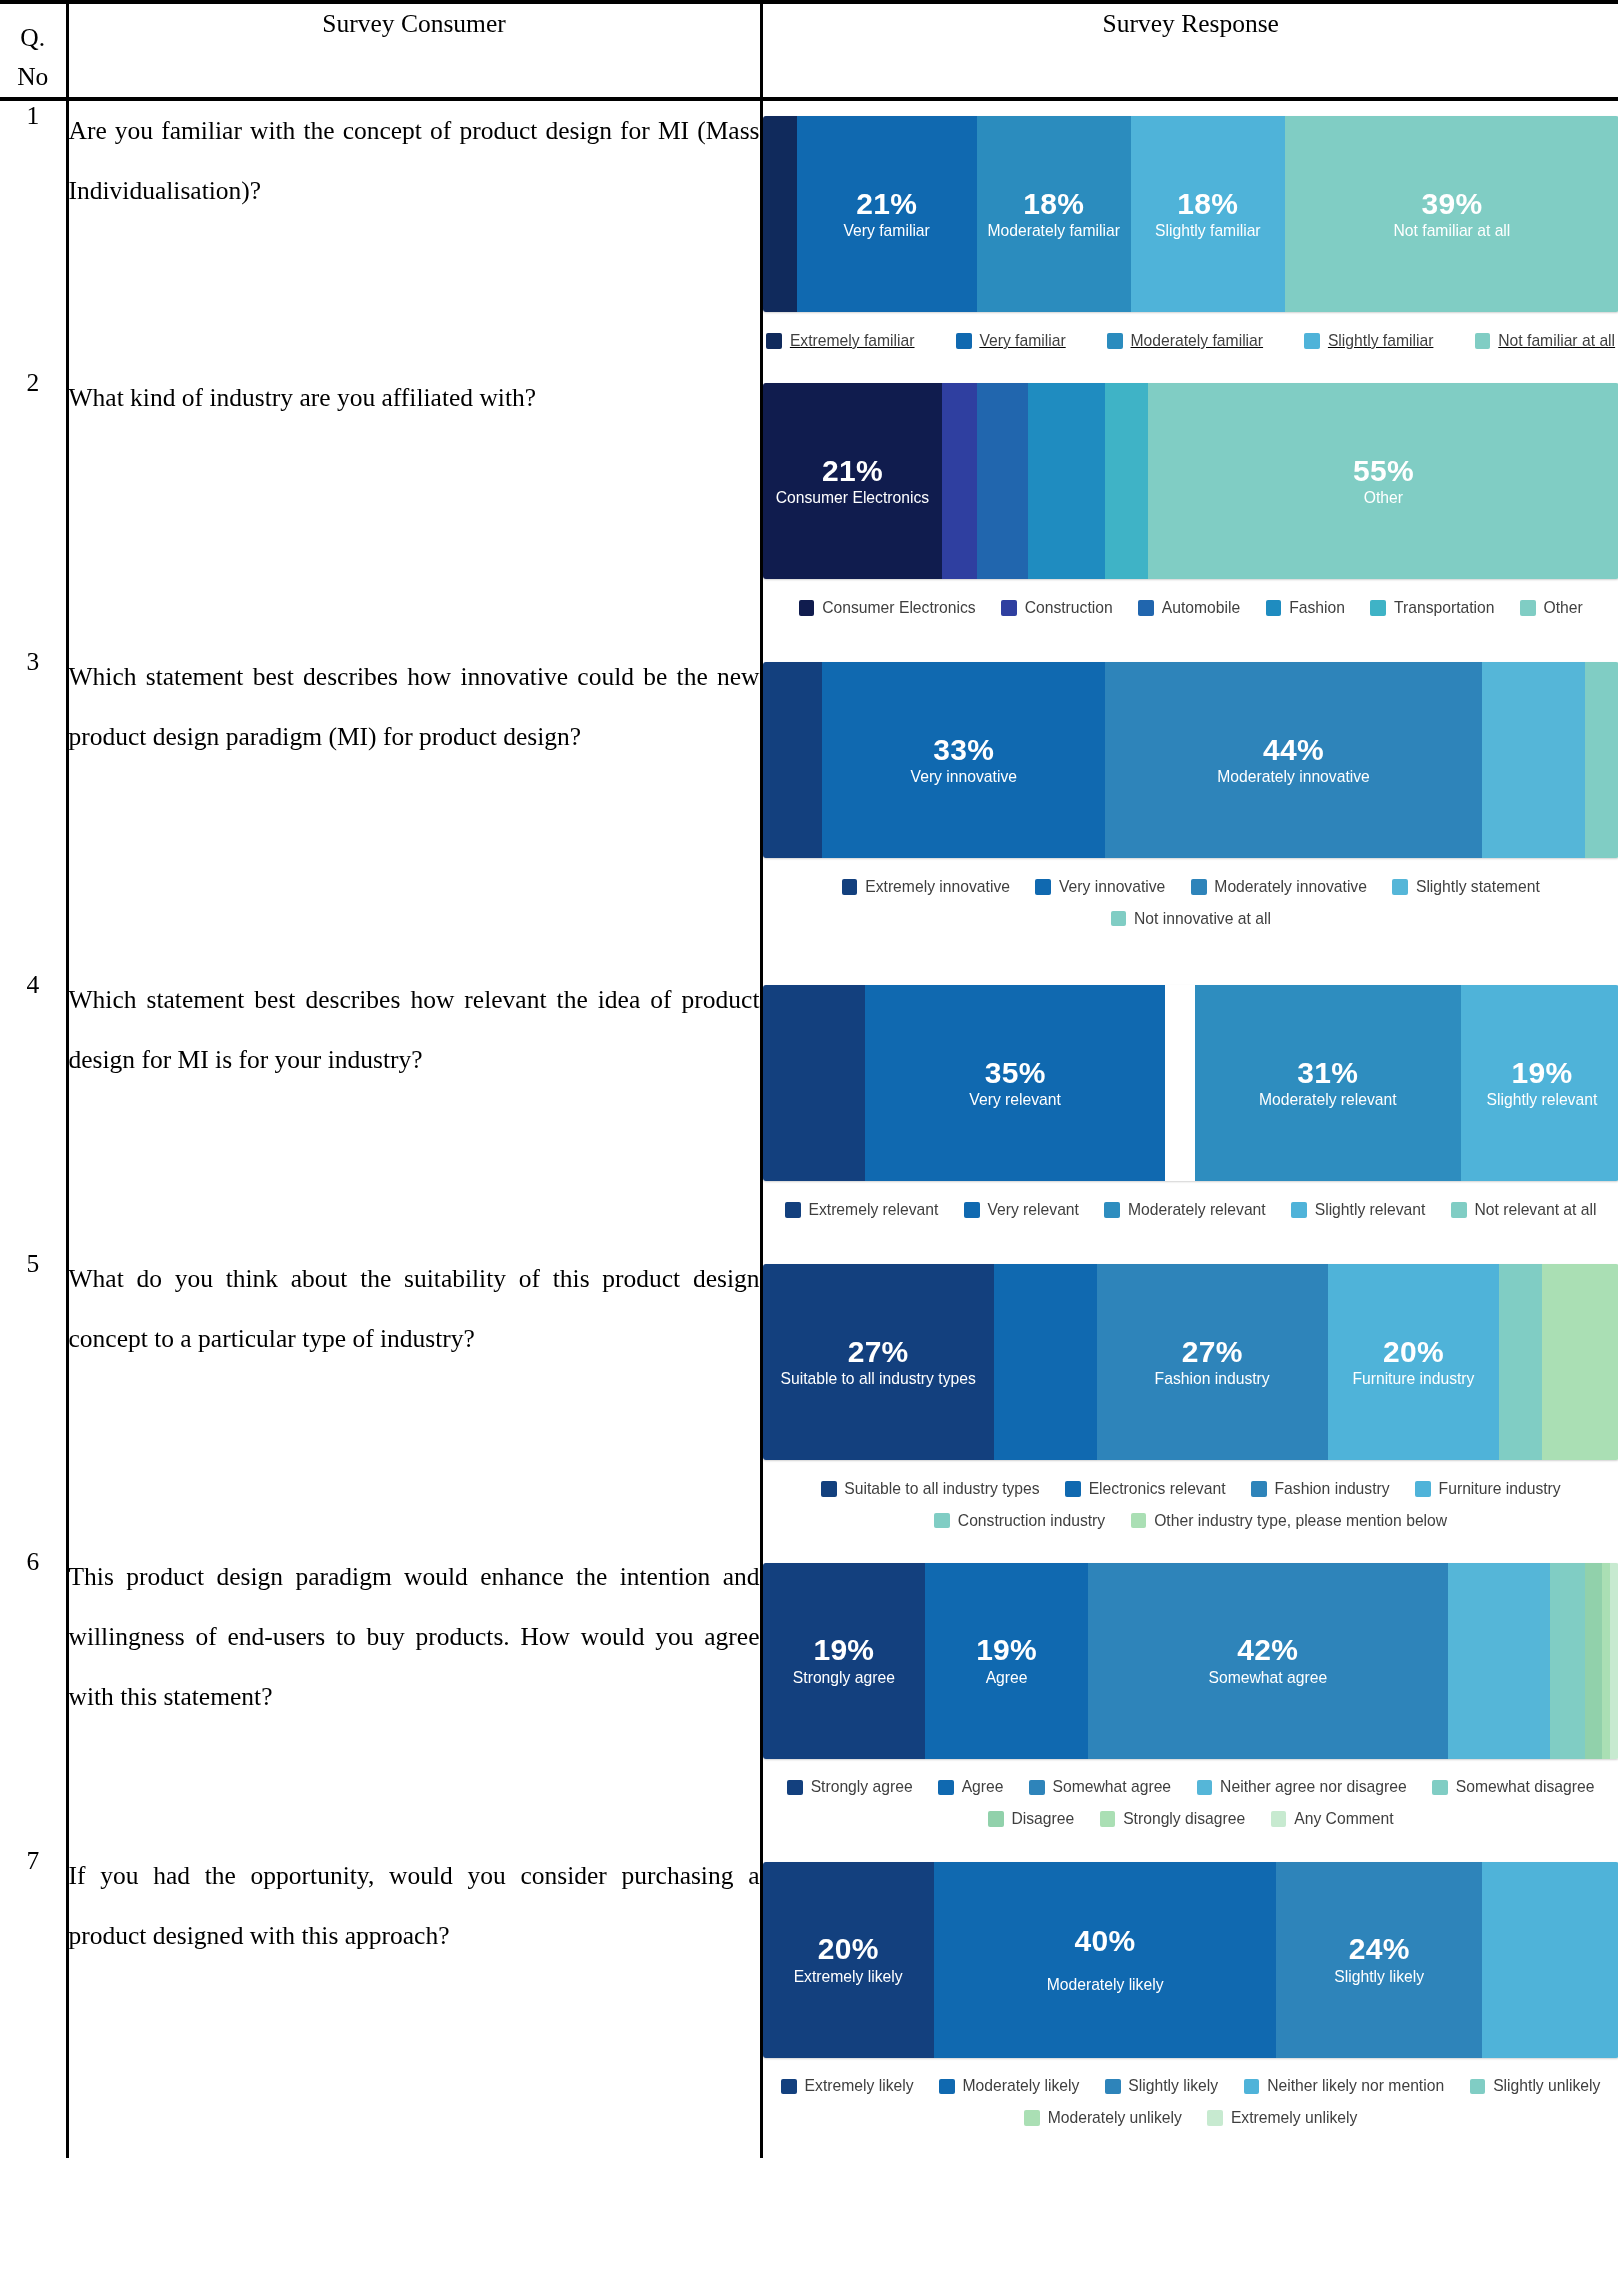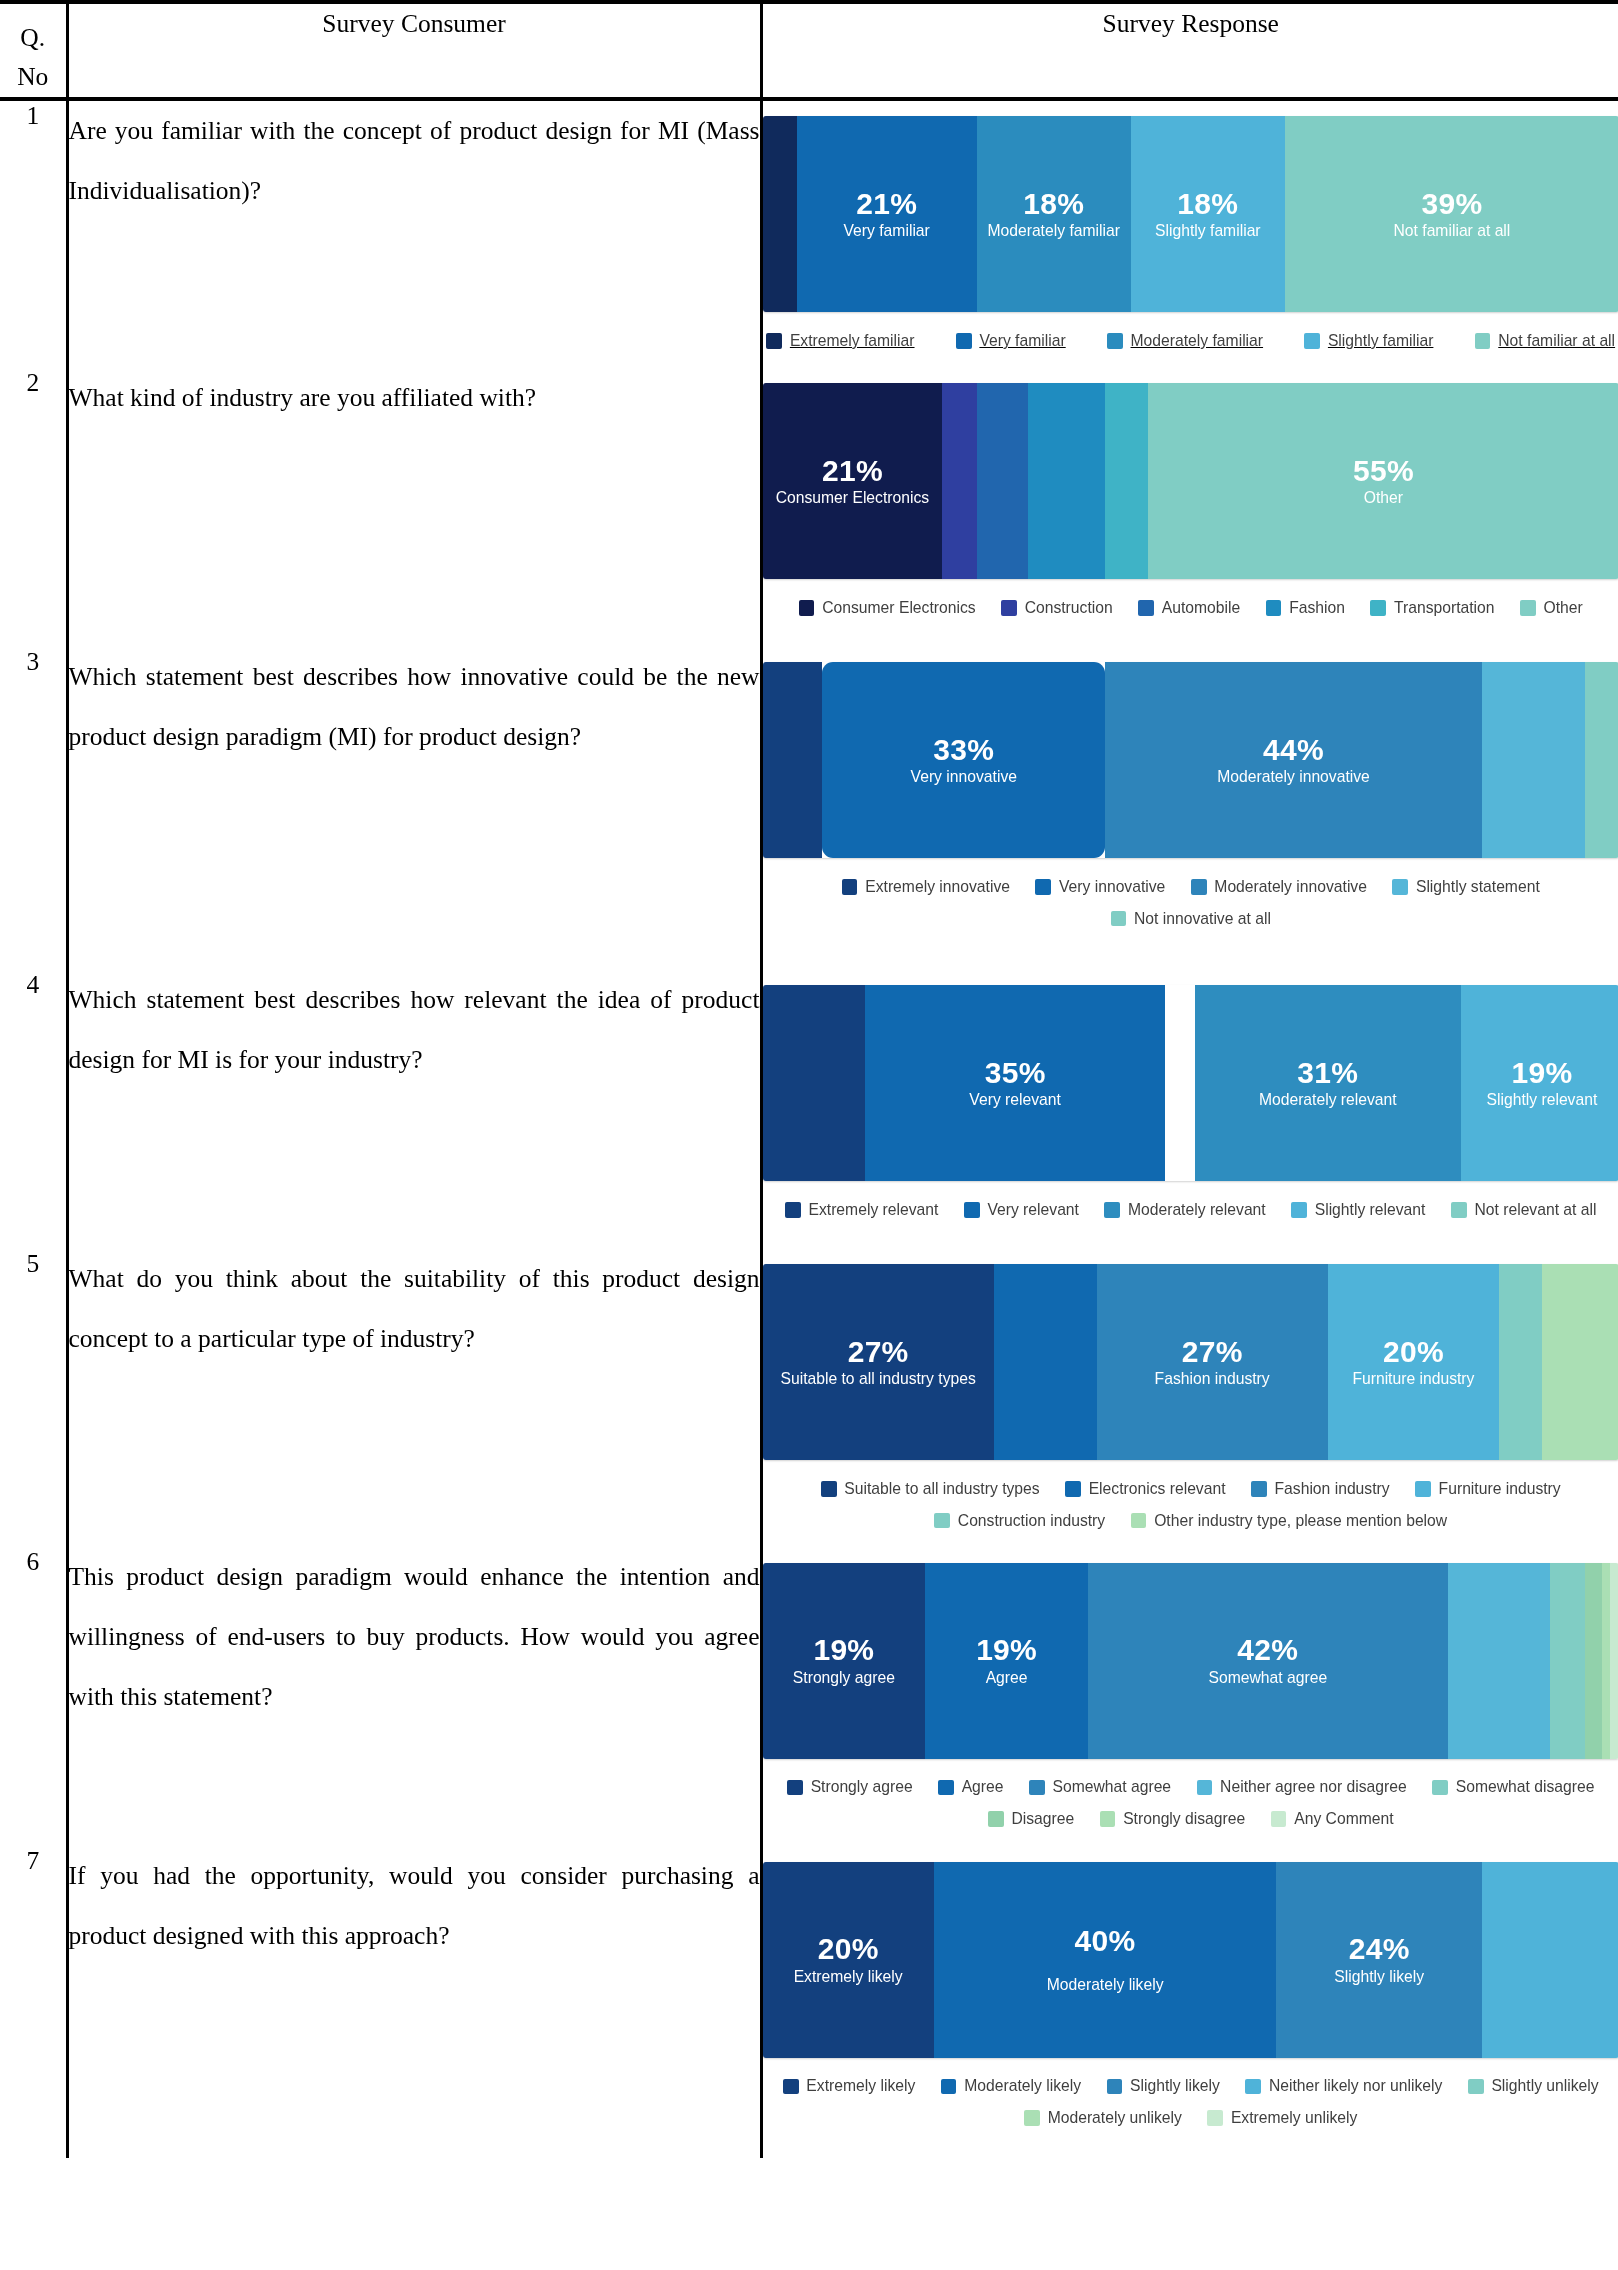--- a/index.html
+++ b/index.html
@@ -322,21 +322,21 @@
       <tr class="q-row" style="height:323px">
         <td class="q-no">3</td>
         <td class="q-text">
           <p>Which statement best describes how innovative could be the new product design paradigm (MI) for product design?</p>
         </td>
         <td class="resp">
           <div class="chart-pad">
             <div class="chart">
               <div class="bar">
                   <div class="seg" style="flex: 0 0 7%; background: rgb(19, 64, 126);"></div>
-                  <div class="seg" style="flex: 0 0 33%; background: rgb(16, 105, 176); border-radius: 11px;">
+                  <div class="seg" style="flex: 0 0 33%; background: rgb(16, 105, 176);">
                     <div class="pct">33%</div>
                     <div class="lbl">Very innovative</div>
                   </div>
                   <div class="seg" style="flex: 0 0 44%; background: rgb(46, 132, 186);">
                     <div class="pct">44%</div>
                     <div class="lbl">Moderately innovative</div>
                   </div>
                   <div class="seg" style="flex: 0 0 12%; background: rgb(85, 182, 216);"></div>
                   <div class="seg" style="flex: 0 0 4%; background: rgb(128, 205, 196);"></div>
                 </div>
@@ -589,21 +589,21 @@
                     <div class="leg-item">
                       <span class="swatch" style="background: rgb(16, 105, 176);"></span>
                       <span>Moderately likely</span>
                     </div>
                     <div class="leg-item">
                       <span class="swatch" style="background: rgb(46, 132, 186);"></span>
                       <span>Slightly likely</span>
                     </div>
                     <div class="leg-item">
                       <span class="swatch" style="background: rgb(79, 179, 217);"></span>
-                      <span>Neither likely nor unlikely</span>
+                      <span>Neither likely nor mention</span>
                     </div>
                     <div class="leg-item">
                       <span class="swatch" style="background: rgb(128, 205, 196);"></span>
                       <span>Slightly unlikely</span>
                     </div>
                   </div>
                   <div style="display: flex; flex-wrap: wrap; justify-content: center; align-items: center; gap: 9.8px 25.5px; width: 100%;">
                     <div class="leg-item">
                       <span class="swatch" style="background: rgb(170, 223, 180);"></span>
                       <span>Moderately unlikely</span>

